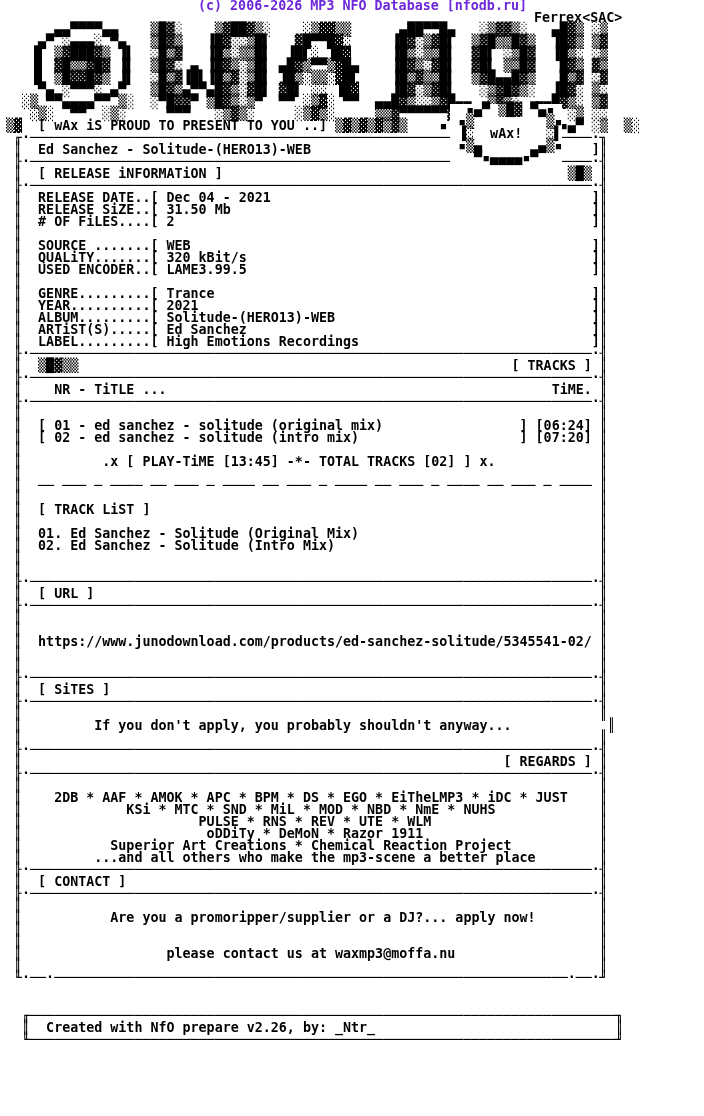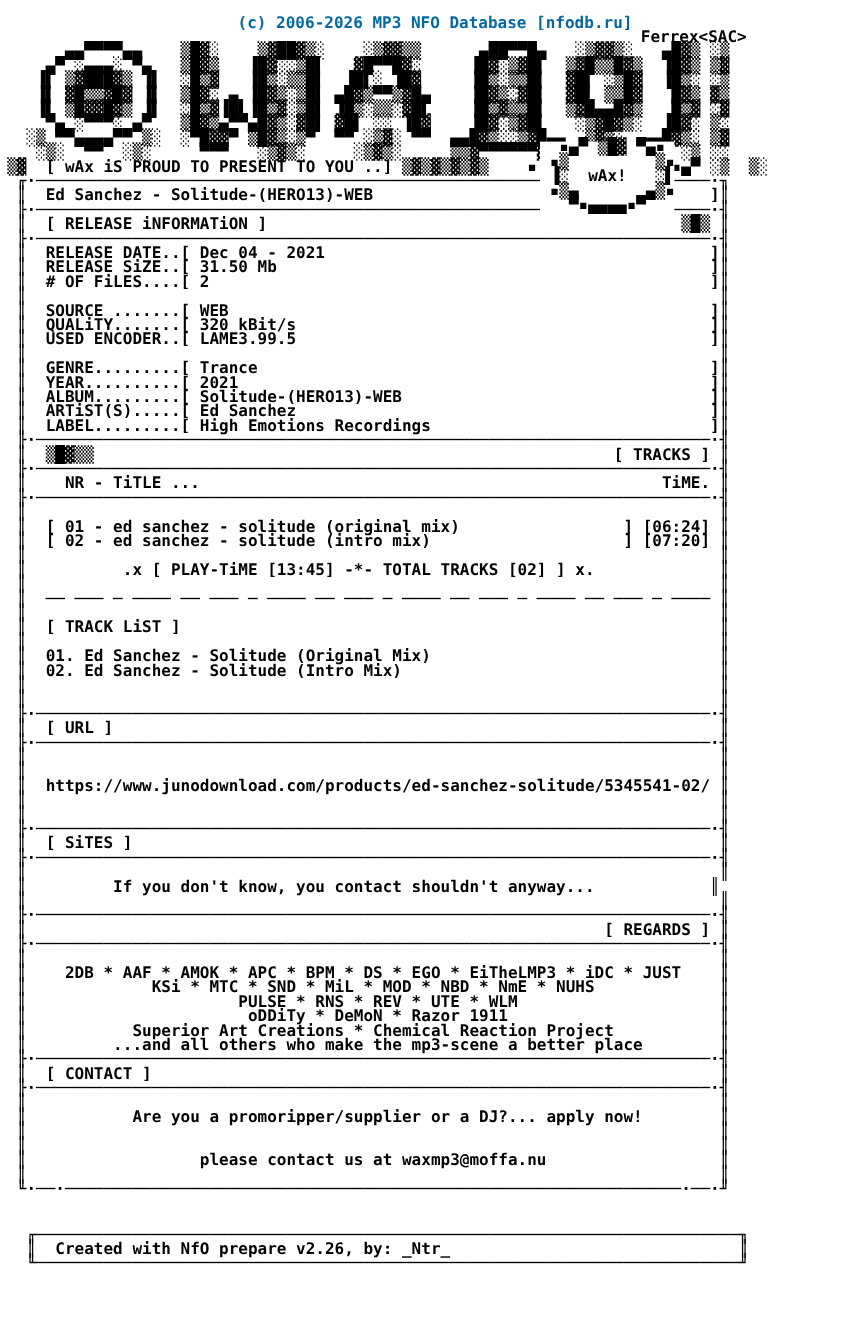--- a/index.html
+++ b/index.html
@@ -16,21 +16,21 @@
   }
   pre {
     margin: 0;
     font-family: "DejaVu Sans Mono", monospace;
     font-size: 13.33px;
     line-height: 12px;
     font-weight: 700;
     color: #000000;
     white-space: pre;
   }
-  .red    { color: #0369a1; padding-left: 192px; margin-top: 14px; }
+  .red    { color: #6d28d9; padding-left: 192px; }
   .credit { padding-left: 528px; }
   .created { margin-top: 26px; }
   .badge {
     position: absolute;
     left: 450px; top: 104px;
     background: #ffffff;
   }
 </style>
 </head>
 <body>
@@ -89,21 +89,21 @@
  ╟·──────────────────────────────────────────────────────────────────────·╢
  ║                                                                        ║
  ║                                                                        ║
  ║  https://www.junodownload.com/products/ed-sanchez-solitude/5345541-02/ ║
  ║                                                                        ║
  ║                                                                        ║
  ╟·──────────────────────────────────────────────────────────────────────·╢</pre>
   <pre> ║  [ SiTES ]                                                             ║
  ╟·──────────────────────────────────────────────────────────────────────·╢
  ║                                                                        ║
- ║         If you don't know, you contact shouldn't anyway...            ║
+ ║         If you don't apply, you probably shouldn't anyway...            ║
  ║                                                                        ║
  ╟·──────────────────────────────────────────────────────────────────────·╢</pre>
   <pre> ║                                                            [ REGARDS ] ║
  ╟·──────────────────────────────────────────────────────────────────────·╢
  ║                                                                        ║
  ║    2DB * AAF * AMOK * APC * BPM * DS * EGO * EiTheLMP3 * iDC * JUST    ║
  ║             KSi * MTC * SND * MiL * MOD * NBD * NmE * NUHS             ║
  ║                      PULSE * RNS * REV * UTE * WLM                     ║
  ║                       oDDiTy * DeMoN * Razor 1911                      ║
  ║           Superior Art Creations * Chemical Reaction Project           ║

